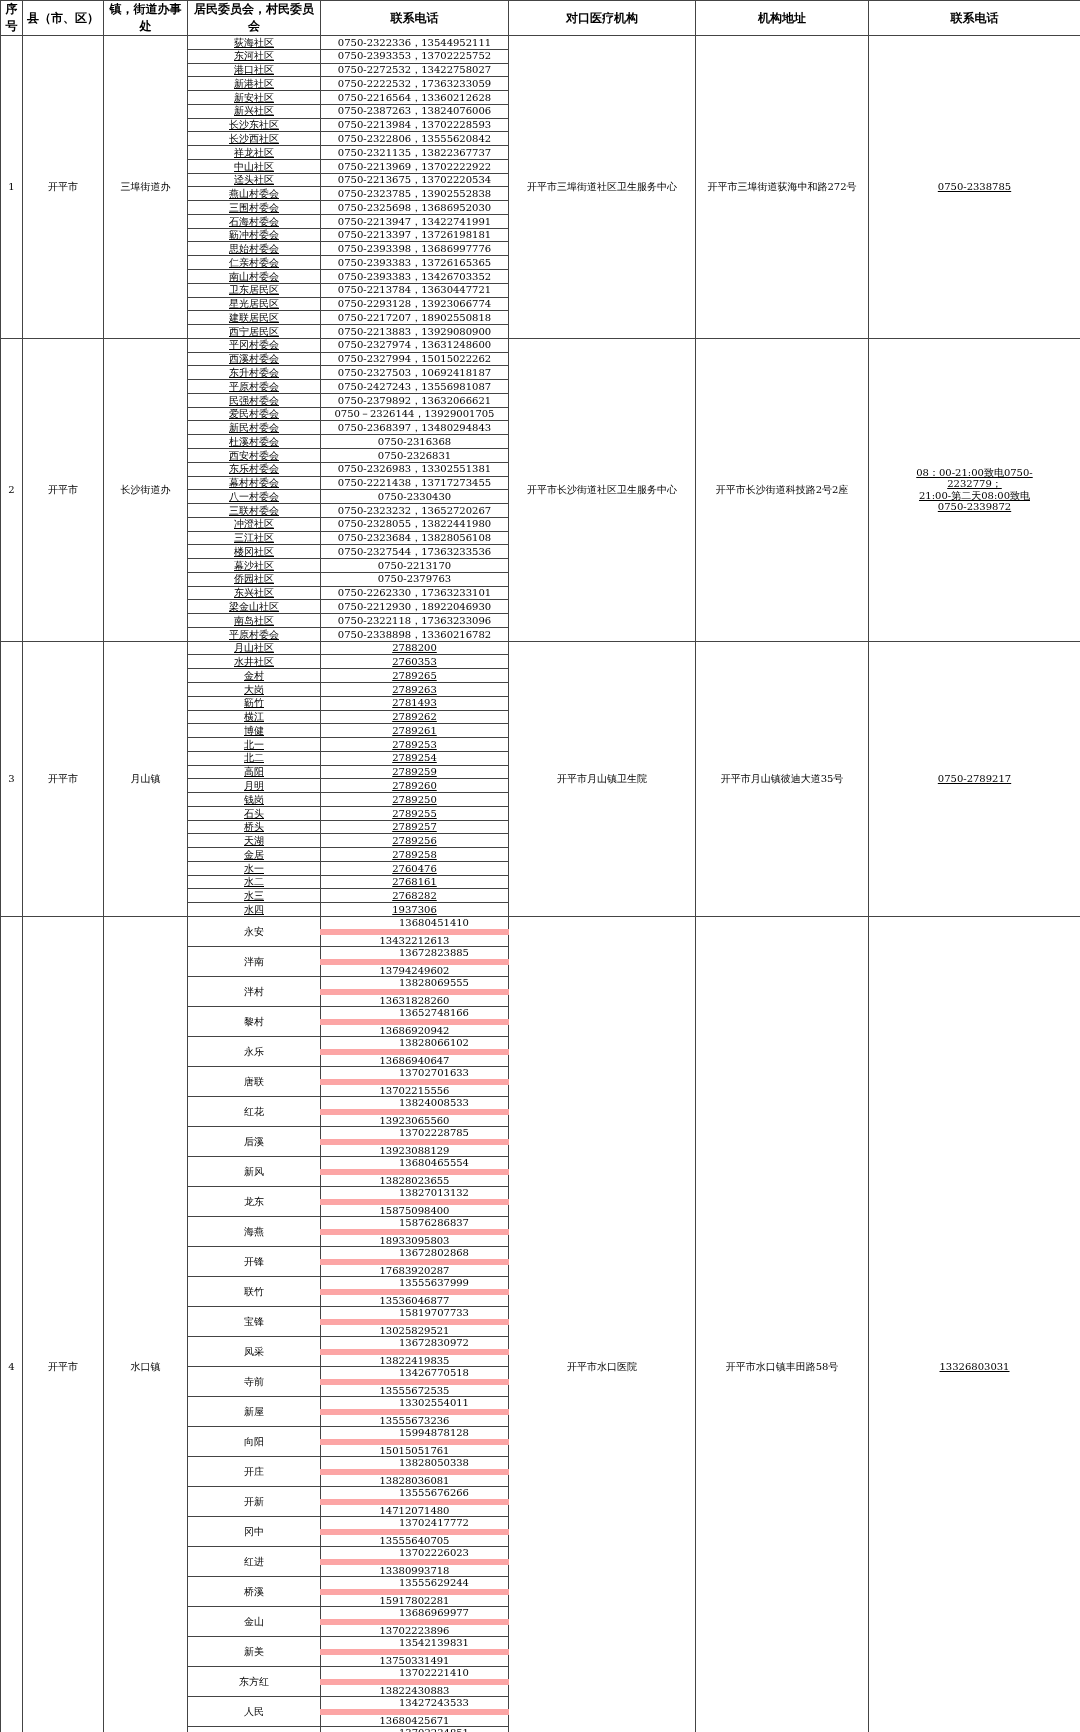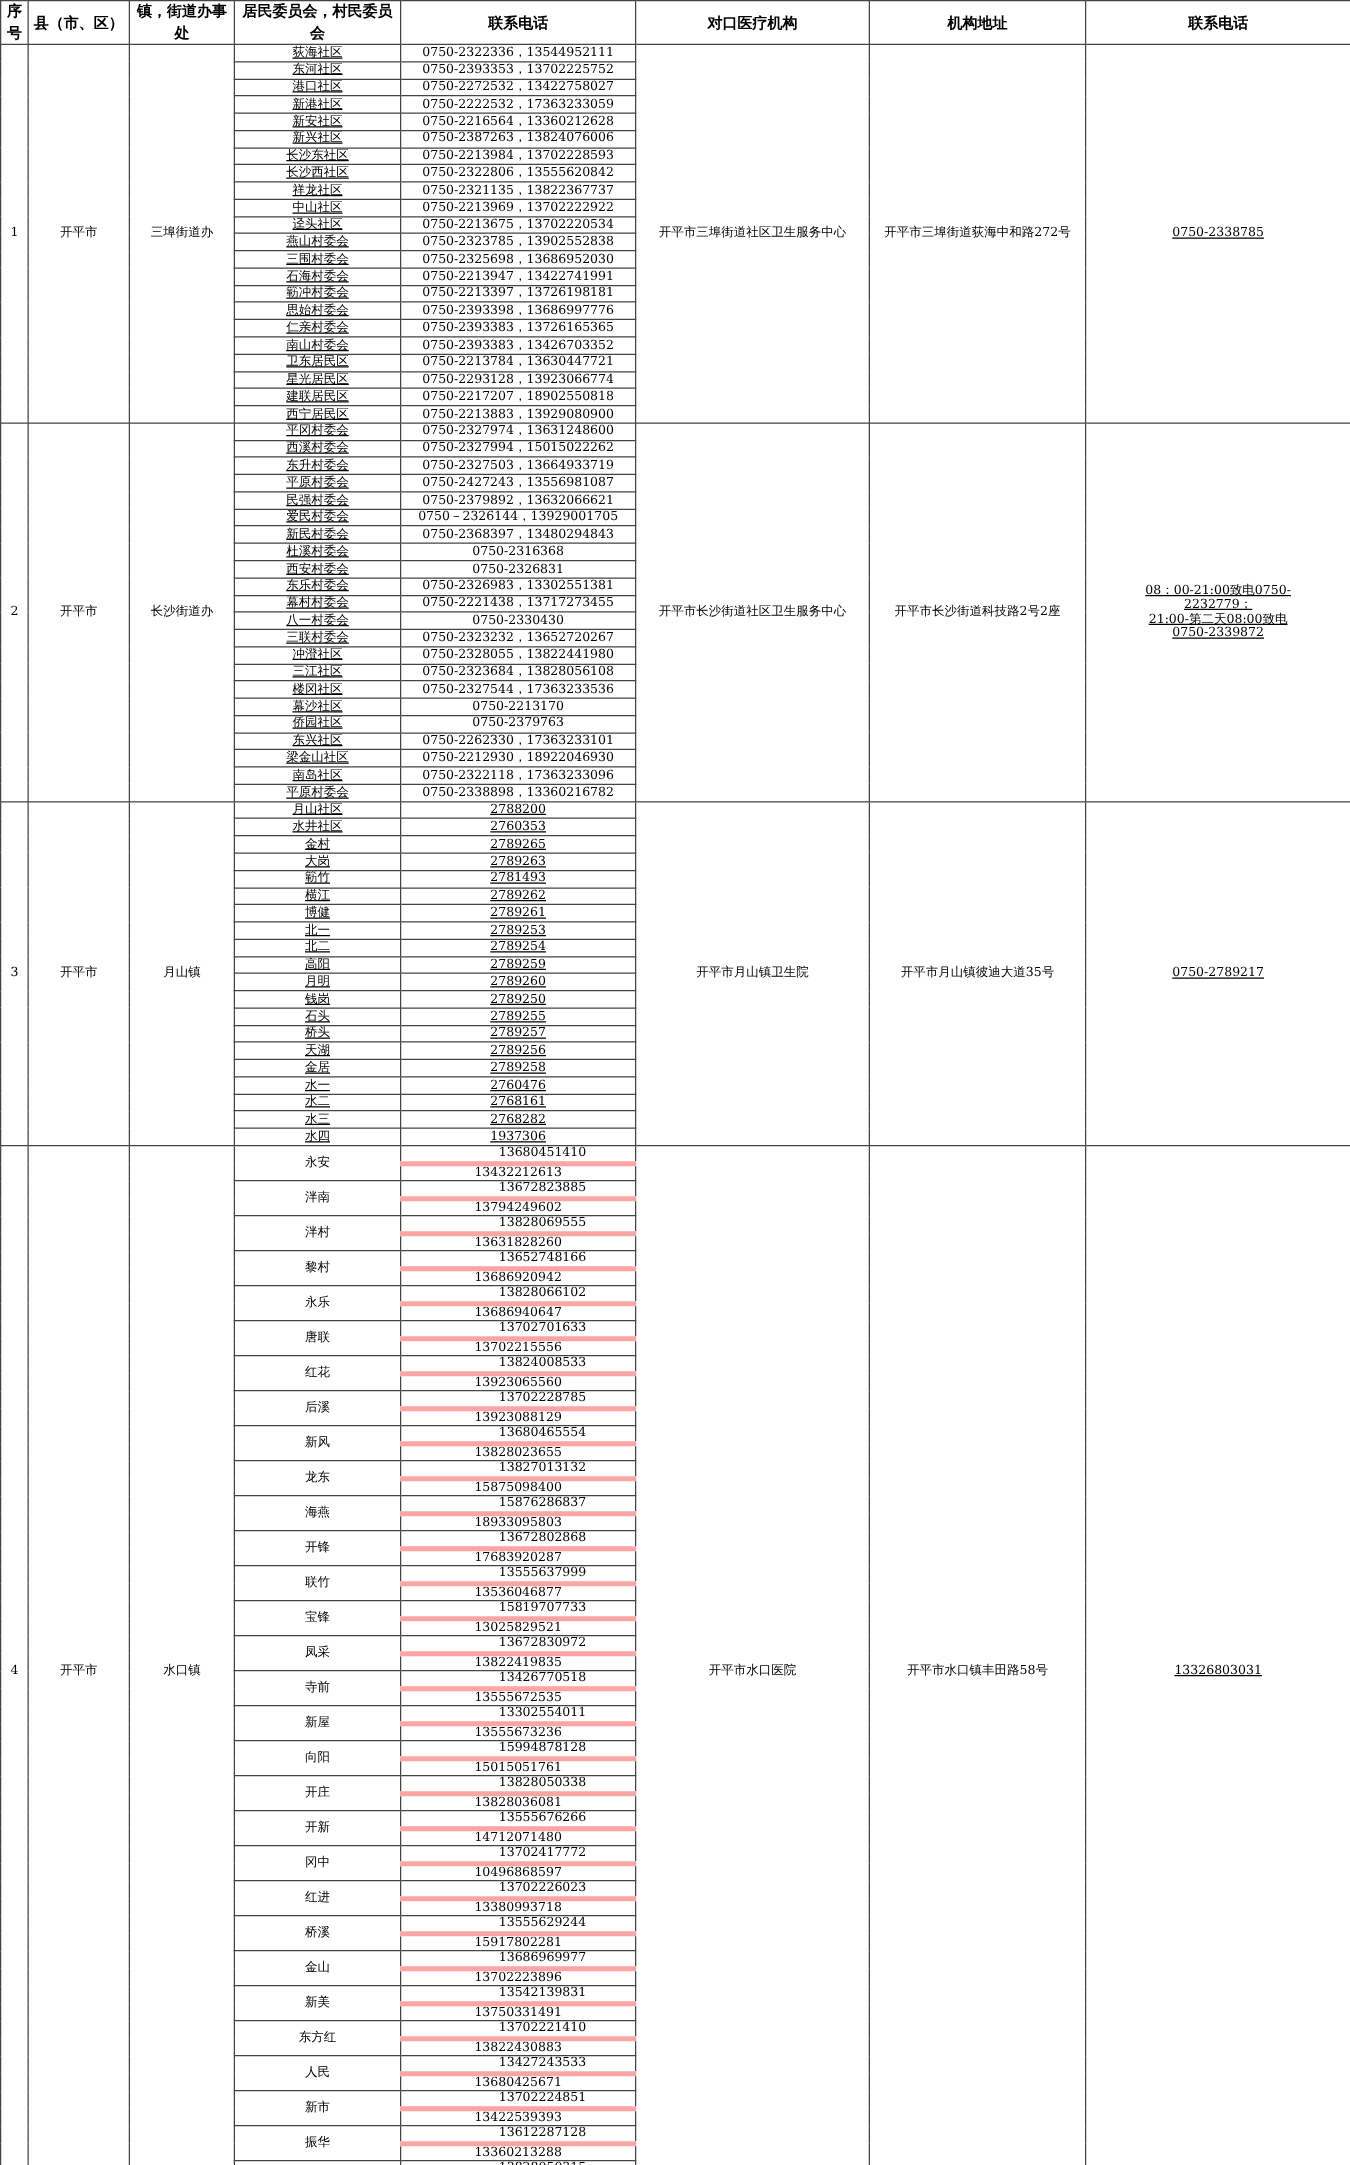--- a/index.html
+++ b/index.html
@@ -5,21 +5,21 @@
   html,body { margin:0; padding:0; background:#ffffff; }
   body { width:1080px; }
   table { border-collapse:collapse; table-layout:fixed; width:1080px; color:#000;
           font-family:"DejaVu Serif","Liberation Serif",serif; }
   th, td { border:1px solid #444; padding:0 1px; text-align:center; vertical-align:middle;
            overflow:hidden; word-break:break-all; }
   th { font-size:12px; font-weight:bold; height:23px; background:#fff; }
   td { font-size:10px; line-height:1.15; }
   tr.data-row { height:13.77px; }
   .u { text-decoration:underline; }
-  .light-bottom { border-bottom:4px solid #fca5a5;padding-left:40px; }
+  .light-bottom { border-bottom:6px solid #fca5a5;padding-left:40px; }
   .pre { white-space:pre-line;text-decoration:underline; }
 </style>
 </head>
 <body>
 
 <table>
   <colgroup>
     <col style="width:22px">
       <col style="width:81px">
       <col style="width:84px">
@@ -148,21 +148,21 @@
 2232779；
 21:00-第二天08:00致电
 0750-2339872</td>
       </tr>
       <tr class="data-row">
         <td class="u">西溪村委会</td>
         <td>0750-2327994，15015022262</td>
       </tr>
       <tr class="data-row">
         <td class="u">东升村委会</td>
-        <td>0750-2327503，13664933719</td>
+        <td>0750-2327503，10692418187</td>
       </tr>
       <tr class="data-row">
         <td class="u">平原村委会</td>
         <td>0750-2427243，13556981087</td>
       </tr>
       <tr class="data-row">
         <td class="u">民强村委会</td>
         <td>0750-2379892，13632066621</td>
       </tr>
       <tr class="data-row">
@@ -463,21 +463,21 @@
         <td class="light-bottom">13555676266</td>
       </tr>
       <tr class="data-row">
         <td>14712071480</td>
       </tr>
       <tr class="data-row">
         <td rowspan="2">冈中</td>
         <td class="light-bottom">13702417772</td>
       </tr>
       <tr class="data-row">
-        <td>10496868597</td>
+        <td>13555640705</td>
       </tr>
       <tr class="data-row">
         <td rowspan="2">红进</td>
         <td class="light-bottom">13702226023</td>
       </tr>
       <tr class="data-row">
         <td>13380993718</td>
       </tr>
       <tr class="data-row">
         <td rowspan="2">桥溪</td>

